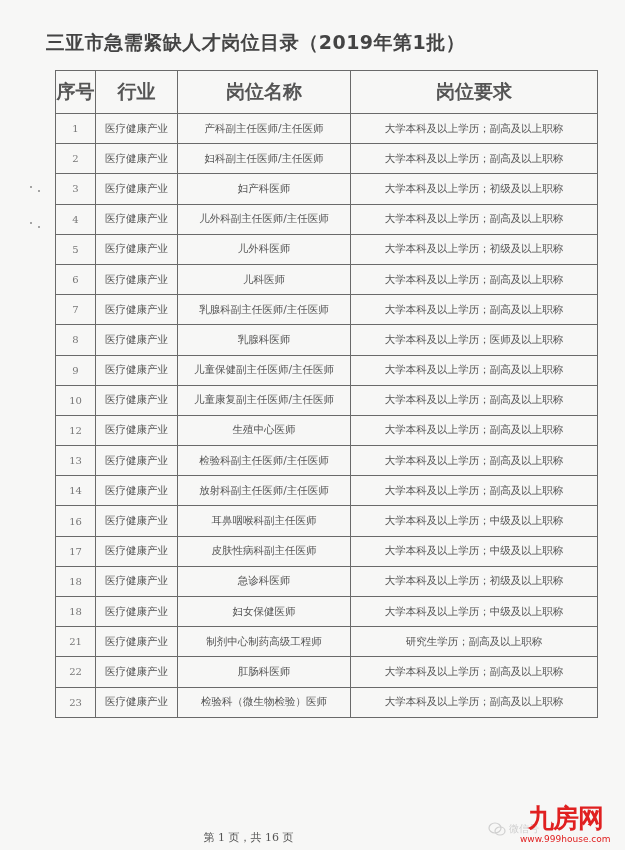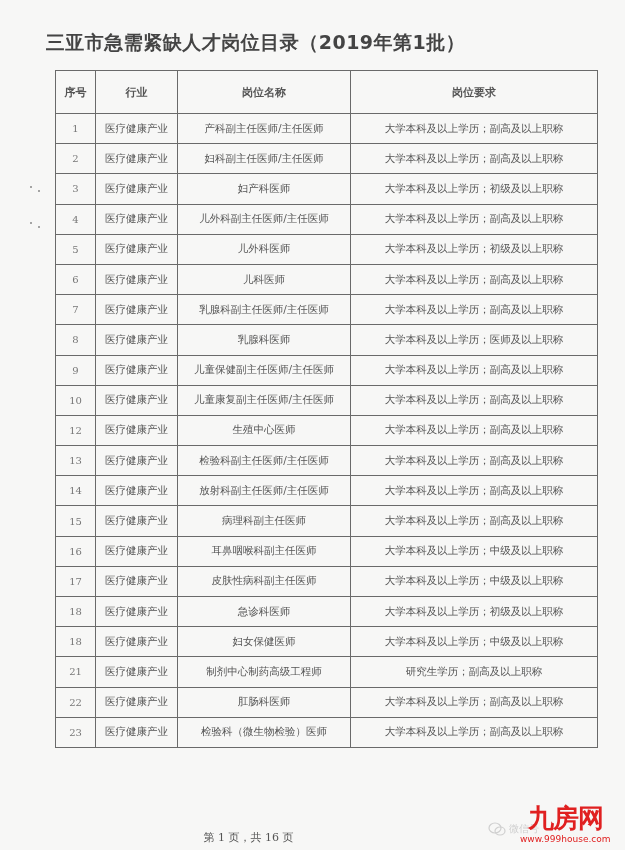--- a/index.html
+++ b/index.html
@@ -41,21 +41,21 @@
     th, td {
       border: 1.5px solid #6a6a6a;
       text-align: center;
       vertical-align: middle;
       padding: 0;
       overflow: hidden;
       white-space: nowrap;
     }
     th {
       height: 42px;
-      font-size: 11px;
+      font-size: 19px;
       font-weight: bold;
       color: #555;
       font-family: "DejaVu Sans", "Liberation Sans", sans-serif;
     }
     td {
       height: 29.2px;
       font-size: 10.5px;
       color: #555;
     }
     td.num {
@@ -213,26 +213,20 @@
           <td>检验科副主任医师/主任医师</td>
           <td>大学本科及以上学历；副高及以上职称</td>
         </tr>
         <tr>
           <td class="num">14</td>
           <td>医疗健康产业</td>
           <td>放射科副主任医师/主任医师</td>
           <td>大学本科及以上学历；副高及以上职称</td>
         </tr>
         <tr>
-          <td class="num">15</td>
-          <td>医疗健康产业</td>
-          <td>病理科副主任医师</td>
-          <td>大学本科及以上学历；副高及以上职称</td>
-        </tr>
-        <tr>
           <td class="num">16</td>
           <td>医疗健康产业</td>
           <td>耳鼻咽喉科副主任医师</td>
           <td>大学本科及以上学历；中级及以上职称</td>
         </tr>
         <tr>
           <td class="num">17</td>
           <td>医疗健康产业</td>
           <td>皮肤性病科副主任医师</td>
           <td>大学本科及以上学历；中级及以上职称</td>

